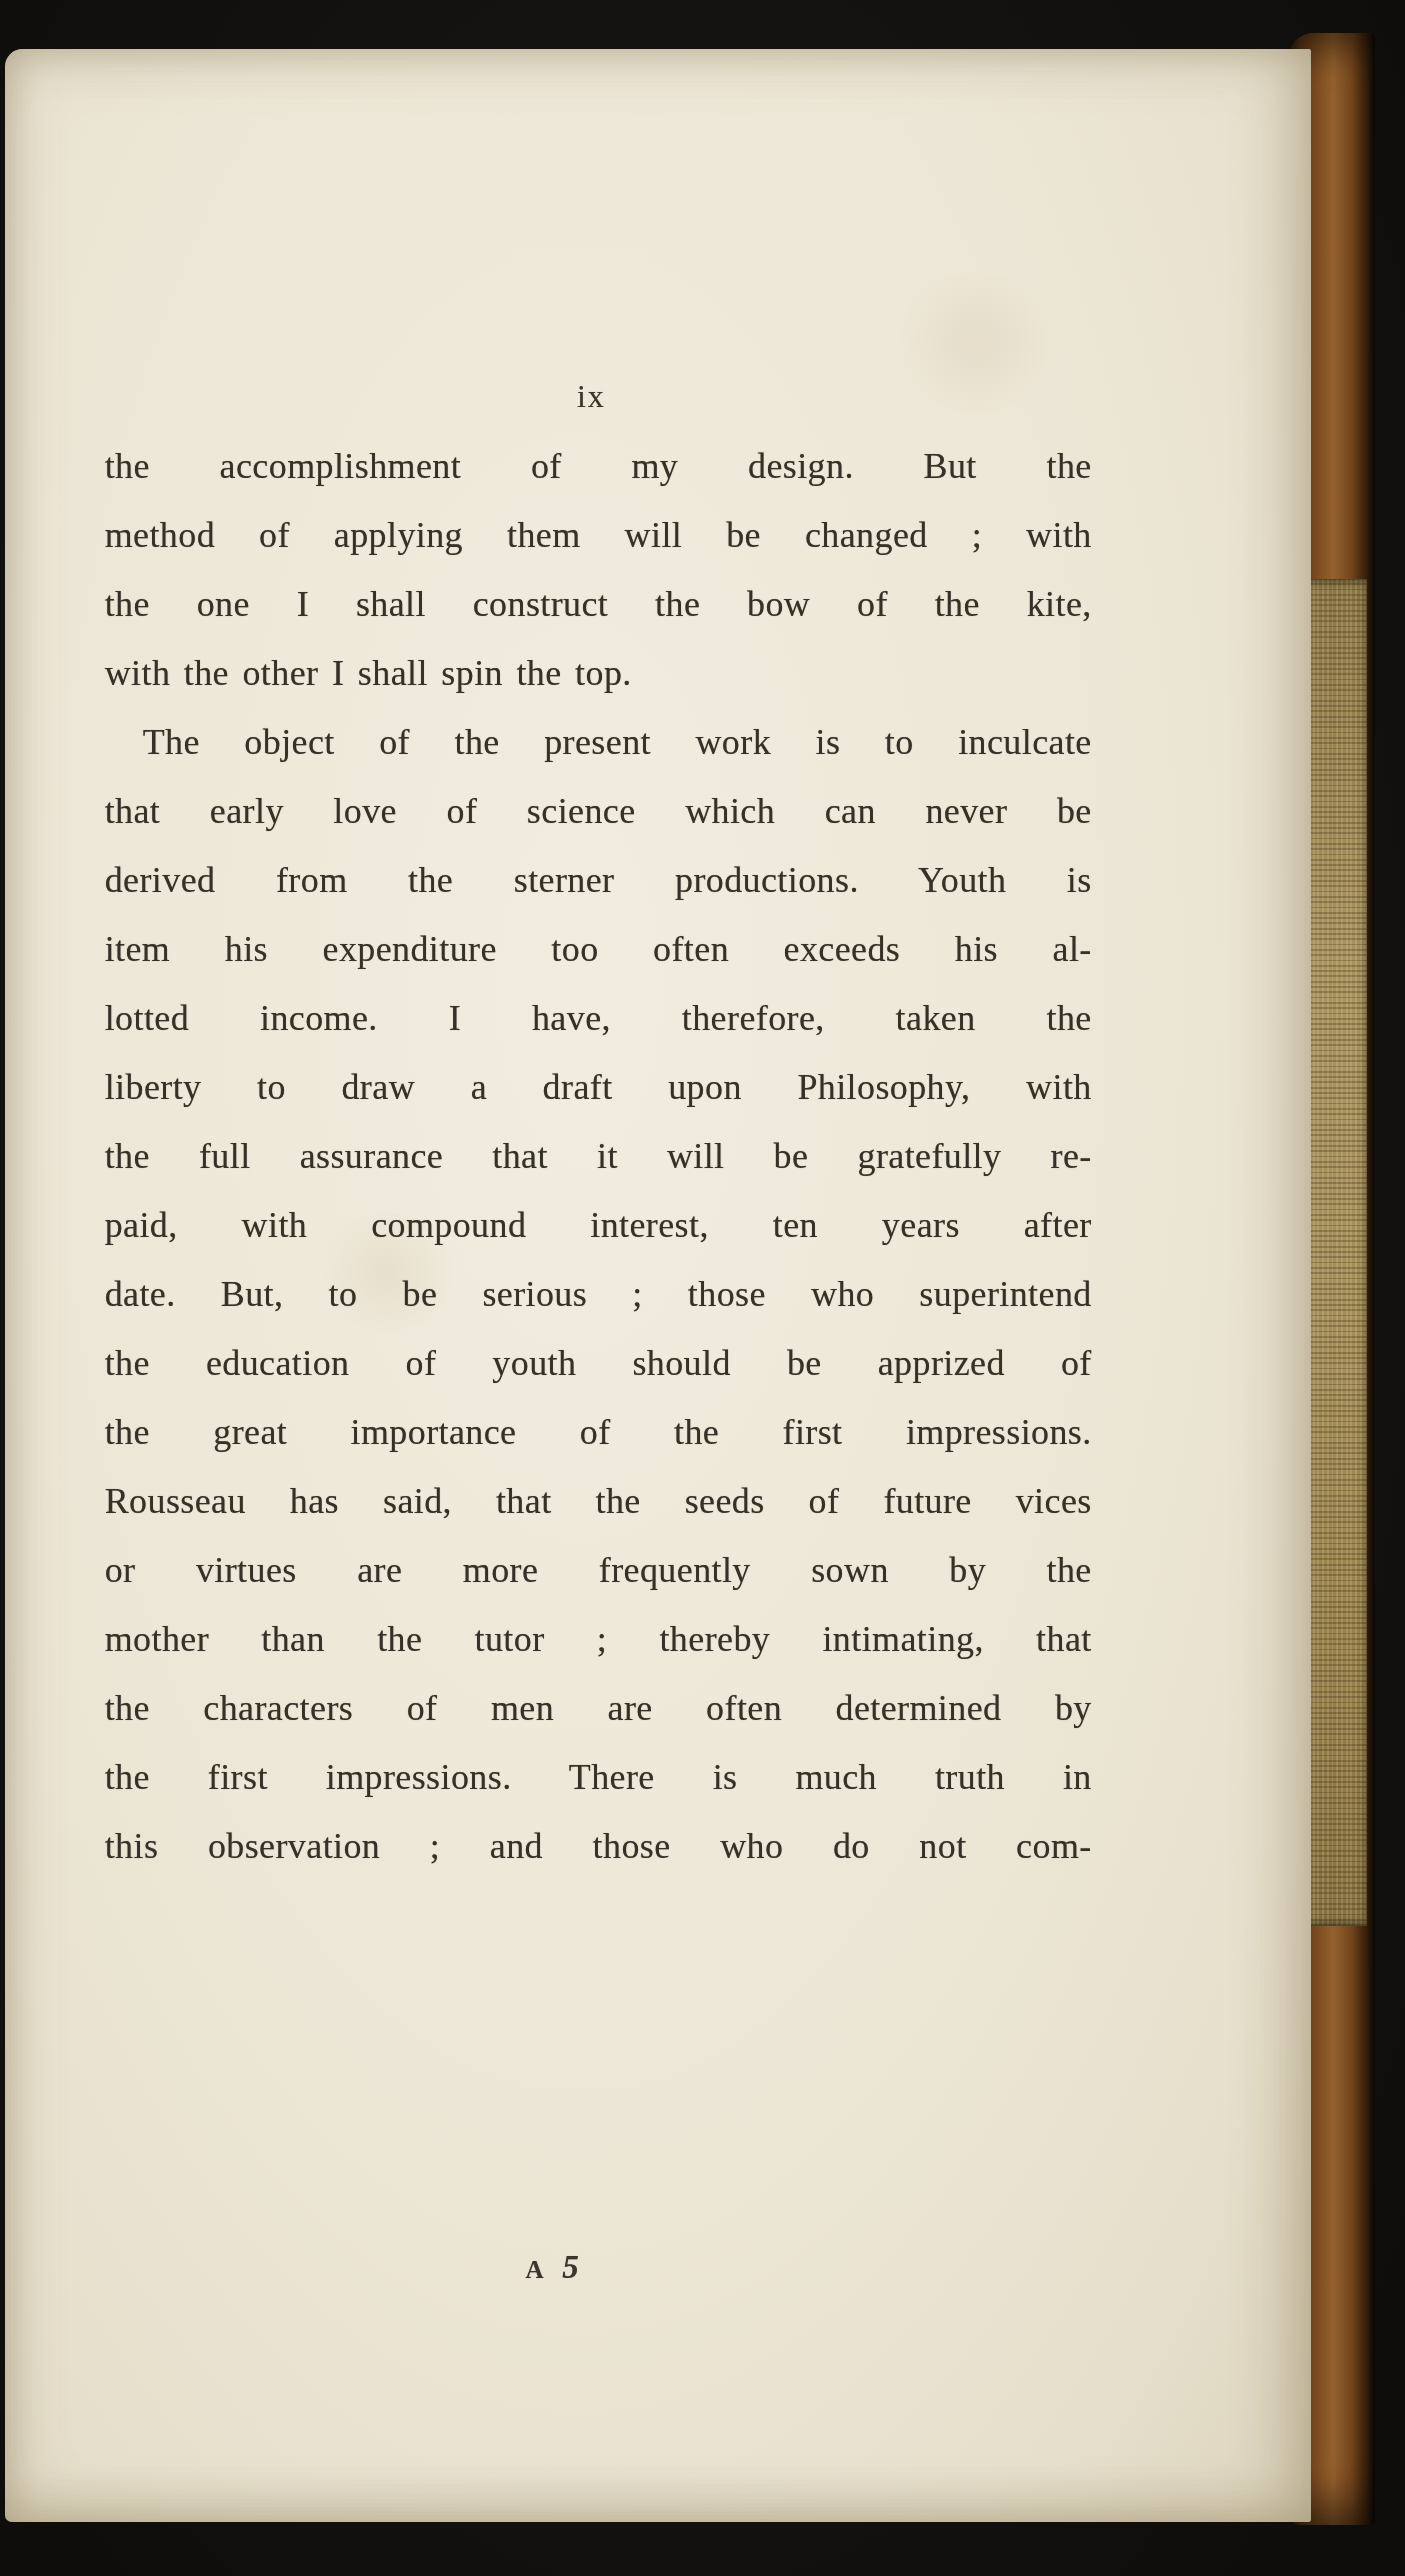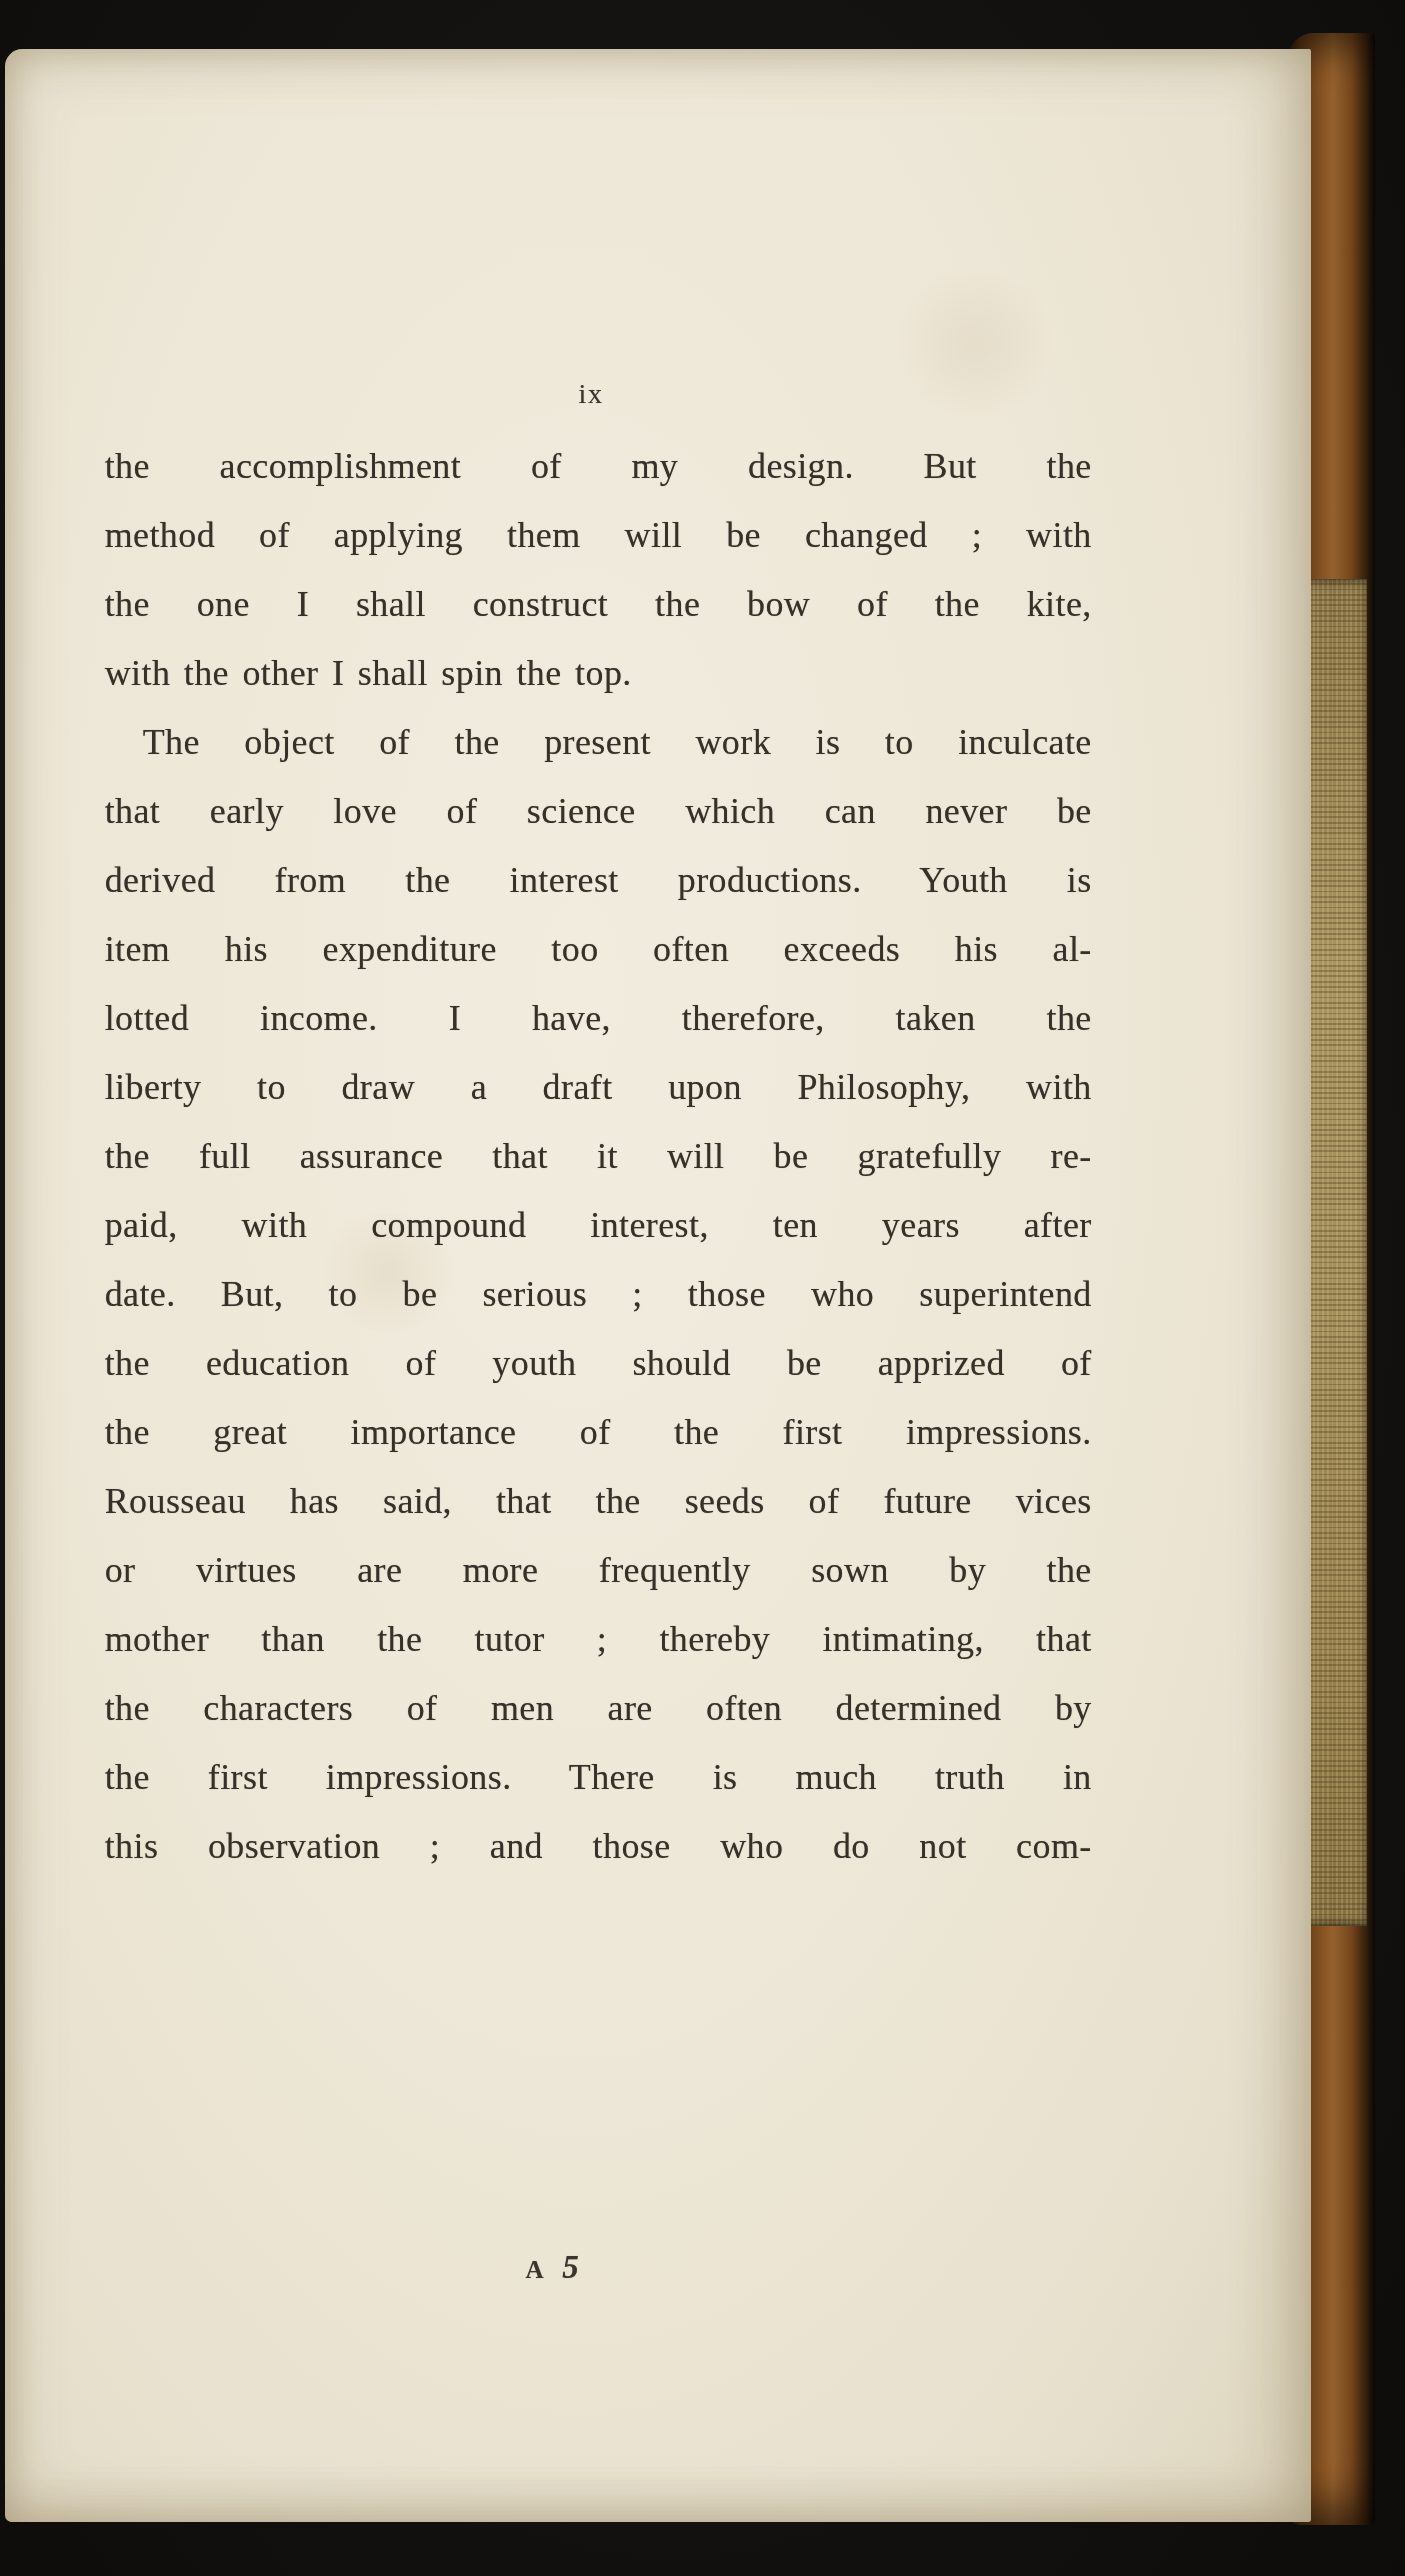--- a/index.html
+++ b/index.html
@@ -57,21 +57,21 @@
     position: absolute; border-radius: 50%;
     background: radial-gradient(circle, rgba(160,130,80,.10) 0%, rgba(160,130,80,0) 70%);
   }
   .stain1 { left: 306px; top: 1164px; width: 153px; height: 118px; }
   .stain2 { left: 882px; top: 223px; width: 176px; height: 141px; }
 
   
   .folio {
     position: absolute; left: 93px; top: 329px; width: 987px;
     text-align: center;
-    font-size: 28px; letter-spacing: 1.8px;
+    font-size: 32px; letter-spacing: 1.8px;
     color: #3a362e;
     text-shadow: 0 0 0.7px rgba(58,54,46,.5);
   }
   .textcol {
     position: absolute; left: 100px; top: 383px; width: 987px;
     color: #353128;
     text-shadow: 0 0 0.8px rgba(53,49,40,.5);
   }
   .line {
     font-size: 36px;
@@ -109,21 +109,21 @@
 
   <div class="folio">ix</div>
 
   <div class="textcol">
     <div class="line">the accomplishment of my design.  But the</div>
     <div class="line">method of applying them will be changed ; with</div>
     <div class="line">the one I shall construct the bow of the kite,</div>
     <div class="line para-end">with the other I shall spin the top.</div>
     <div class="line indent">The object of the present work is to inculcate</div>
     <div class="line">that early love of science which can never be</div>
-    <div class="line">derived from the interest productions.  Youth is</div>
+    <div class="line">derived from the sterner productions.  Youth is</div>
     <div class="line">item his expenditure too often exceeds his al-</div>
     <div class="line">lotted income.  I have, therefore, taken the</div>
     <div class="line">liberty to draw a draft upon Philosophy, with</div>
     <div class="line">the full assurance that it will be gratefully re-</div>
     <div class="line">paid, with compound interest, ten years after</div>
     <div class="line">date.  But, to be serious ; those who superintend</div>
     <div class="line">the education of youth should be apprized of</div>
     <div class="line">the great importance of the first impressions.</div>
     <div class="line">Rousseau has said, that the seeds of future vices</div>
     <div class="line">or virtues are more frequently sown by the</div>

